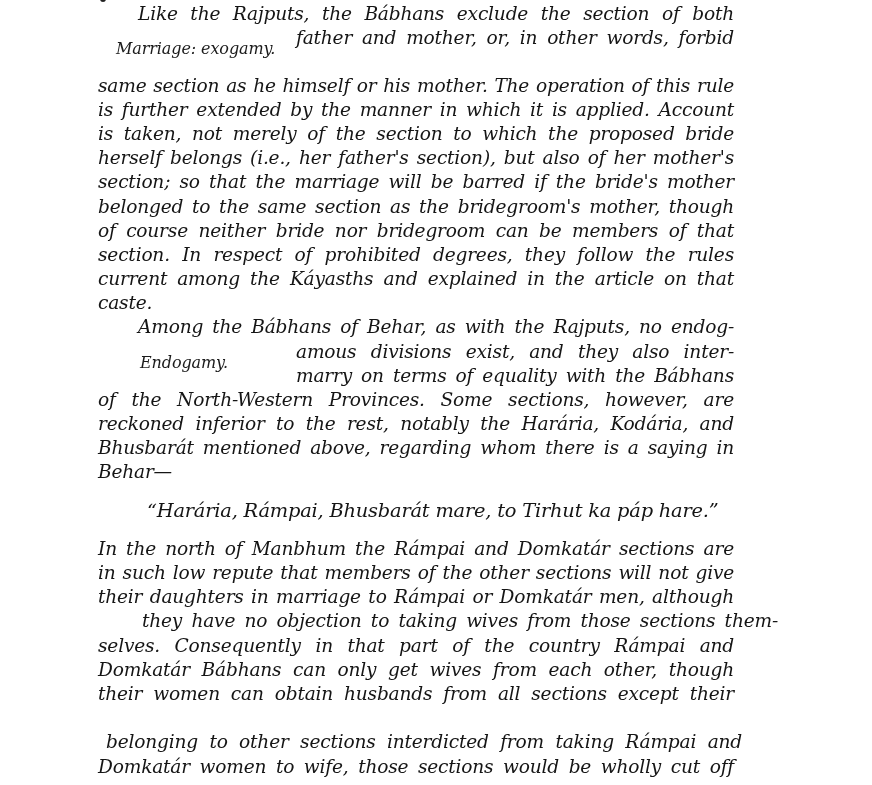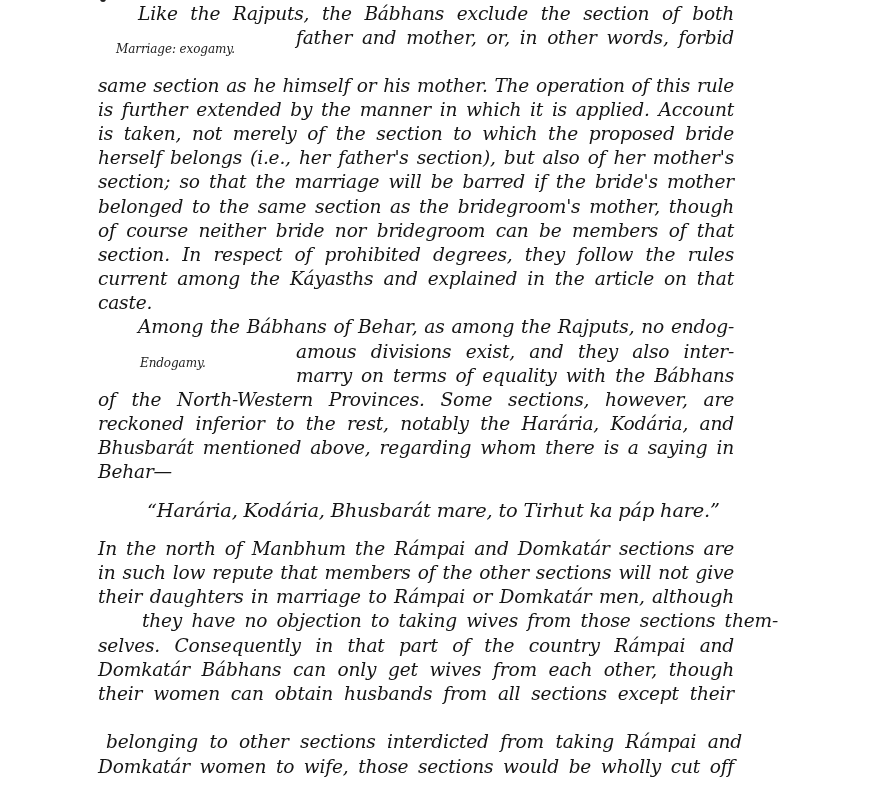--- a/index.html
+++ b/index.html
@@ -57,21 +57,21 @@
     }
     .line.quote {
       left: 147px;
       width: 560px;
       text-align: left;
       text-align-last: left;
       font-size: 19.4px;
     }
     .sidenote {
       position: absolute;
-      font-size: 12px;
+      font-size: 16px;
       line-height: 14px;
       white-space: nowrap;
       color: #1b1b1b;
       letter-spacing: -0.1px;
     }
   </style>
 </head>
 <body>
 
 <div class="page">
@@ -84,30 +84,30 @@
   <div class="line" style="top:98px;">is further extended by the manner in which it is applied.  Account</div>
   <div class="line" style="top:122px;">is taken, not merely of the section to which the proposed bride</div>
   <div class="line" style="top:146px;">herself belongs (i.e., her father's section), but also of her mother's</div>
   <div class="line" style="top:170px;">section; so that the marriage will be barred if the bride's mother</div>
   <div class="line" style="top:195px;">belonged to the same section as the bridegroom's mother, though</div>
   <div class="line" style="top:219px;">of course neither bride nor bridegroom can be members of that</div>
   <div class="line" style="top:243px;">section.  In respect of prohibited degrees, they follow the rules</div>
   <div class="line" style="top:267px;">current among the Káyasths and explained in the article on that</div>
   <div class="line last" style="top:291px;">caste.</div>
 
-  <div class="line indent" style="top:315px;">Among the Bábhans of Behar, as among the Rajputs, no endog-</div>
+  <div class="line indent" style="top:315px;">Among the Bábhans of Behar, as with the Rajputs, no endog-</div>
   <div class="line hang" style="top:340px;">amous divisions exist, and they also inter-</div>
   <div class="sidenote" style="left:140px; top:356px;">Endogamy.</div>
   <div class="line hang" style="top:364px;">marry on terms of equality with the Bábhans</div>
   <div class="line" style="top:388px;">of the North-Western Provinces.  Some sections, however, are</div>
   <div class="line" style="top:412px;">reckoned inferior to the rest, notably the Harária, Kodária, and</div>
   <div class="line" style="top:436px;">Bhusbarát mentioned above, regarding whom there is a saying in</div>
   <div class="line last" style="top:460px;">Behar—</div>
 
-  <div class="line quote" style="top:499px;">“Harária, Kodária, Bhusbarát mare, to Tirhut ka páp hare.”</div>
+  <div class="line quote" style="top:499px;">“Harária, Rámpai, Bhusbarát mare, to Tirhut ka páp hare.”</div>
 
   <div class="line" style="top:537px;">In the north of Manbhum the Rámpai and Domkatár sections are</div>
   <div class="line" style="top:561px;">in such low repute that members of the other sections will not give</div>
   <div class="line" style="top:585px;">their daughters in marriage to Rámpai or Domkatár men, although</div>
   <div class="line" style="top:609px;margin-left:44px;">they have no objection to taking wives from those sections them-</div>
   <div class="line" style="top:634px;">selves.  Consequently in that part of the country Rámpai and</div>
   <div class="line" style="top:658px;">Domkatár Bábhans can only get wives from each other, though</div>
   <div class="line" style="top:682px;">their women can obtain husbands from all sections except their</div>
   <div class="line" style="top:730px;margin-left:8px;">belonging to other sections interdicted from taking Rámpai and</div>
   <div class="line" style="top:755px;">Domkatár women to wife, those sections would be wholly cut off</div>

